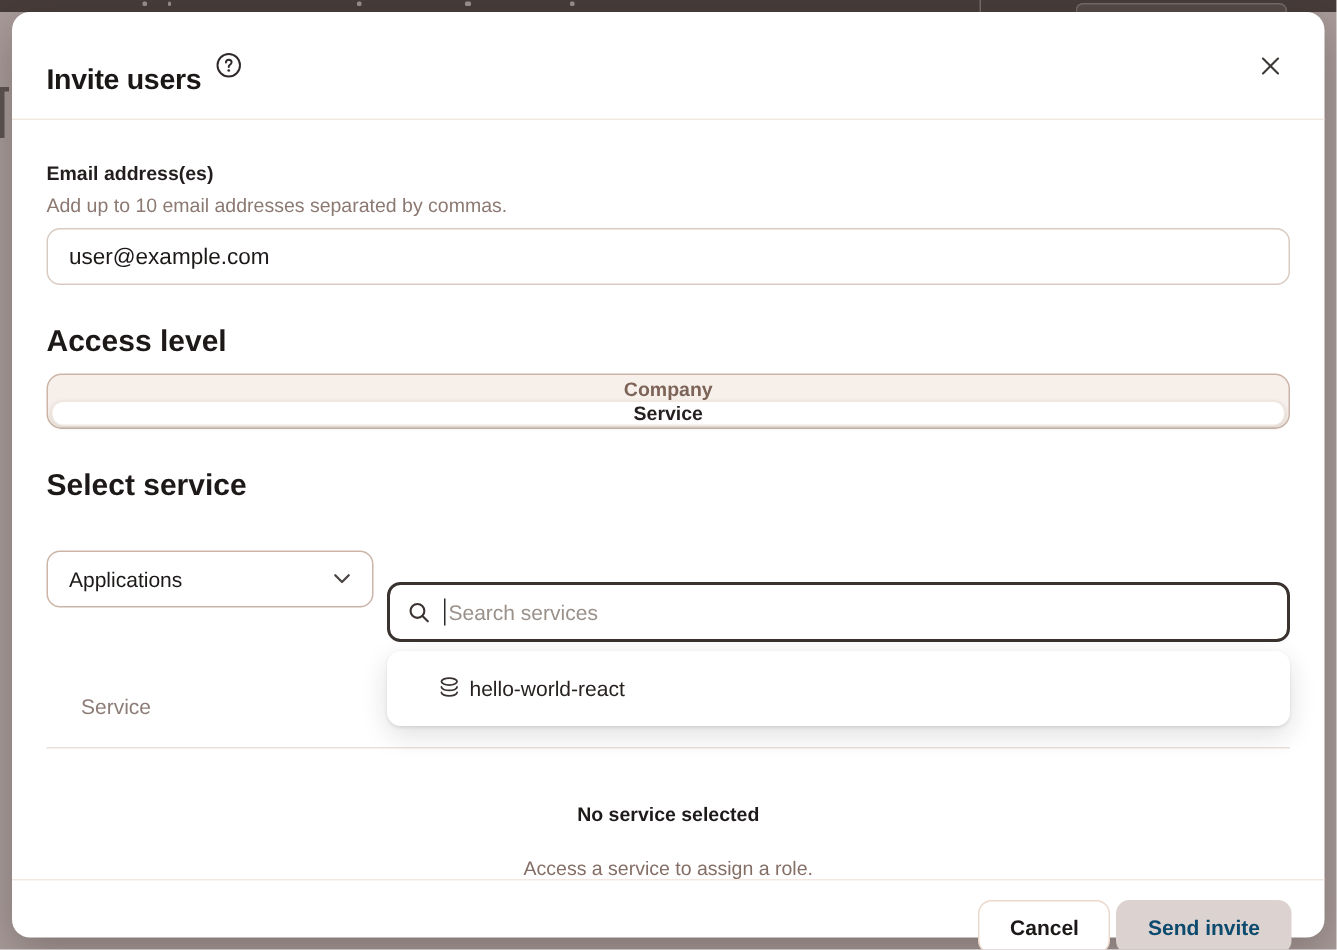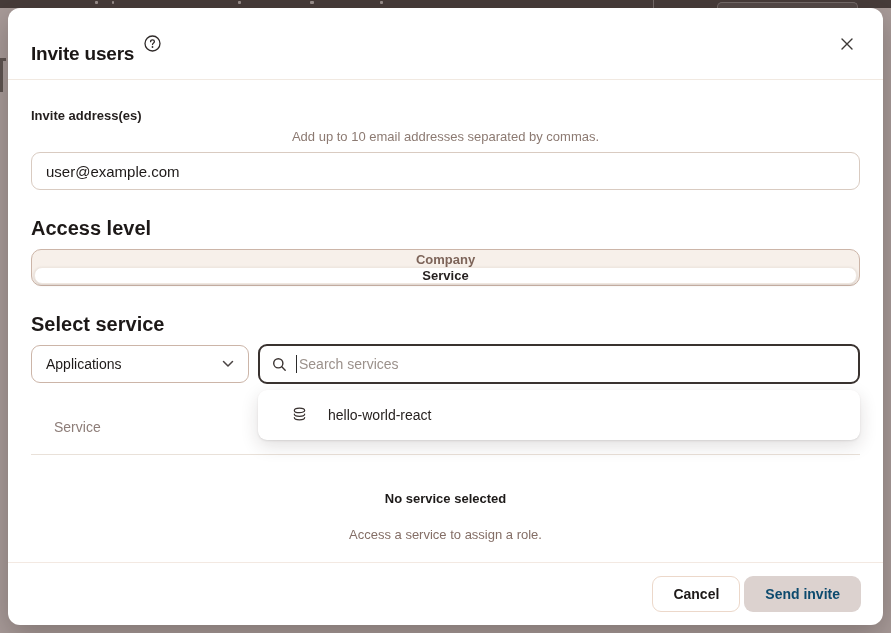--- a/index.html
+++ b/index.html
@@ -48,21 +48,21 @@
   .help-icon { margin-left:10px; display:inline-flex; cursor:pointer; }
   .close-btn {
     margin-left:auto; width:28px; height:28px;
     display:flex; align-items:center; justify-content:center;
     background:none; border:none; cursor:pointer;
   }
 
   .modal-body { flex:1 1 auto; padding:0 23px; position:relative; }
 
   .field-label-sm { margin-top:28px; font-size:13px; font-weight:700; color:#231e1d; }
-  .field-hint { margin-top:6px; font-size:13px; color:#8c7a72;text-align:center; }
+  .field-hint { margin-top:6px; font-size:13px; color:#8c7a72; }
 
   .email-input {
     margin-top:8px; width:100%; height:38px;
     border:1px solid #d9cbc1; border-radius:9px;
     padding:8px 14px; font-size:15px; color:#1d1918;
     font-family:"Liberation Sans", sans-serif; background:#fff; outline:none;
     display:block;
   }
 
   .section-label { margin-top:27px; font-size:20px; font-weight:700; color:#1d1918; }
@@ -89,39 +89,39 @@
     width:218px; height:38px; flex:0 0 218px;
     border:1px solid #ccb5a8; border-radius:9px;
     display:flex; align-items:center; padding:0 14px;
     font-size:14px; color:#1d1918; cursor:pointer; background:#fff;
   }
   .type-select .chev { margin-left:auto; display:inline-flex; }
 
   .search-box {
     flex:1; height:40px;
     border:2px solid #39322f; border-radius:9px;
-    display:flex; align-items:center; padding:0 10px 0 12px; background:#fff;
+    display:flex; align-items:center; padding:0 10px 0 12px; background:#fff;margin-top:44px;
   }
   .search-box .mag { display:inline-flex; flex:0 0 auto; }
   .caret { width:1px; height:18px; background:#2b2b2b; margin-left:9px; flex:0 0 auto; }
   .search-input {
     flex:1; border:none; outline:none; height:100%;
     font-size:14px; color:#1d1918; padding-left:2px;
     font-family:"Liberation Sans", sans-serif; background:transparent;
   }
   .search-input::placeholder { color:#9b918b; opacity:1; }
 
   .results-panel {
     position:absolute; left:227px; right:0; top:calc(100% + 6px);
     background:#fff; border-radius:9px;
     box-shadow:0 1px 2px rgba(40,30,28,.10), 0 6px 18px rgba(40,30,28,.14);
     z-index:5; overflow:hidden;
   }
   .result-item {
-    height:50px; display:flex; align-items:center; gap:21px;
+    height:50px; display:flex; align-items:center; gap:6px;
     padding:0 16px 0 34px; font-size:14px; color:#272220; cursor:pointer;
   }
 
   .col-header { margin-top:35px; padding-left:23px; font-size:14px; color:#8d7d78; }
   .mid-divider { margin-top:19px; height:1px; background:#e9e1d9; }
 
   .empty-title { margin-top:36px; text-align:center; font-size:13px; font-weight:700; color:#1d1a19; }
   .empty-sub { margin-top:21px; text-align:center; font-size:13px; color:#846e66; }
 
   .modal-footer {
@@ -168,21 +168,21 @@
     </span>
     <button class="close-btn">
       <svg width="12" height="12" viewBox="0 0 12 12">
         <path d="M1 1 L11 11 M11 1 L1 11" stroke="#3c3836" stroke-width="1.4" stroke-linecap="round"></path>
       </svg>
     </button>
   </div>
 
   <div class="modal-body">
 
-    <div class="field-label-sm">Invite address(es)</div>
+    <div class="field-label-sm">Email address(es)</div>
     <div class="field-hint">Add up to 10 email addresses separated by commas.</div>
     <input class="email-input" type="text" value="user@example.com" style="">
 
     <div class="section-label">Access level</div>
     <div class="segmented">
       <div class="segment">Company</div>
       <div class="segment selected">Service</div>
     </div>
 
     <div class="section-label">Select service</div>

